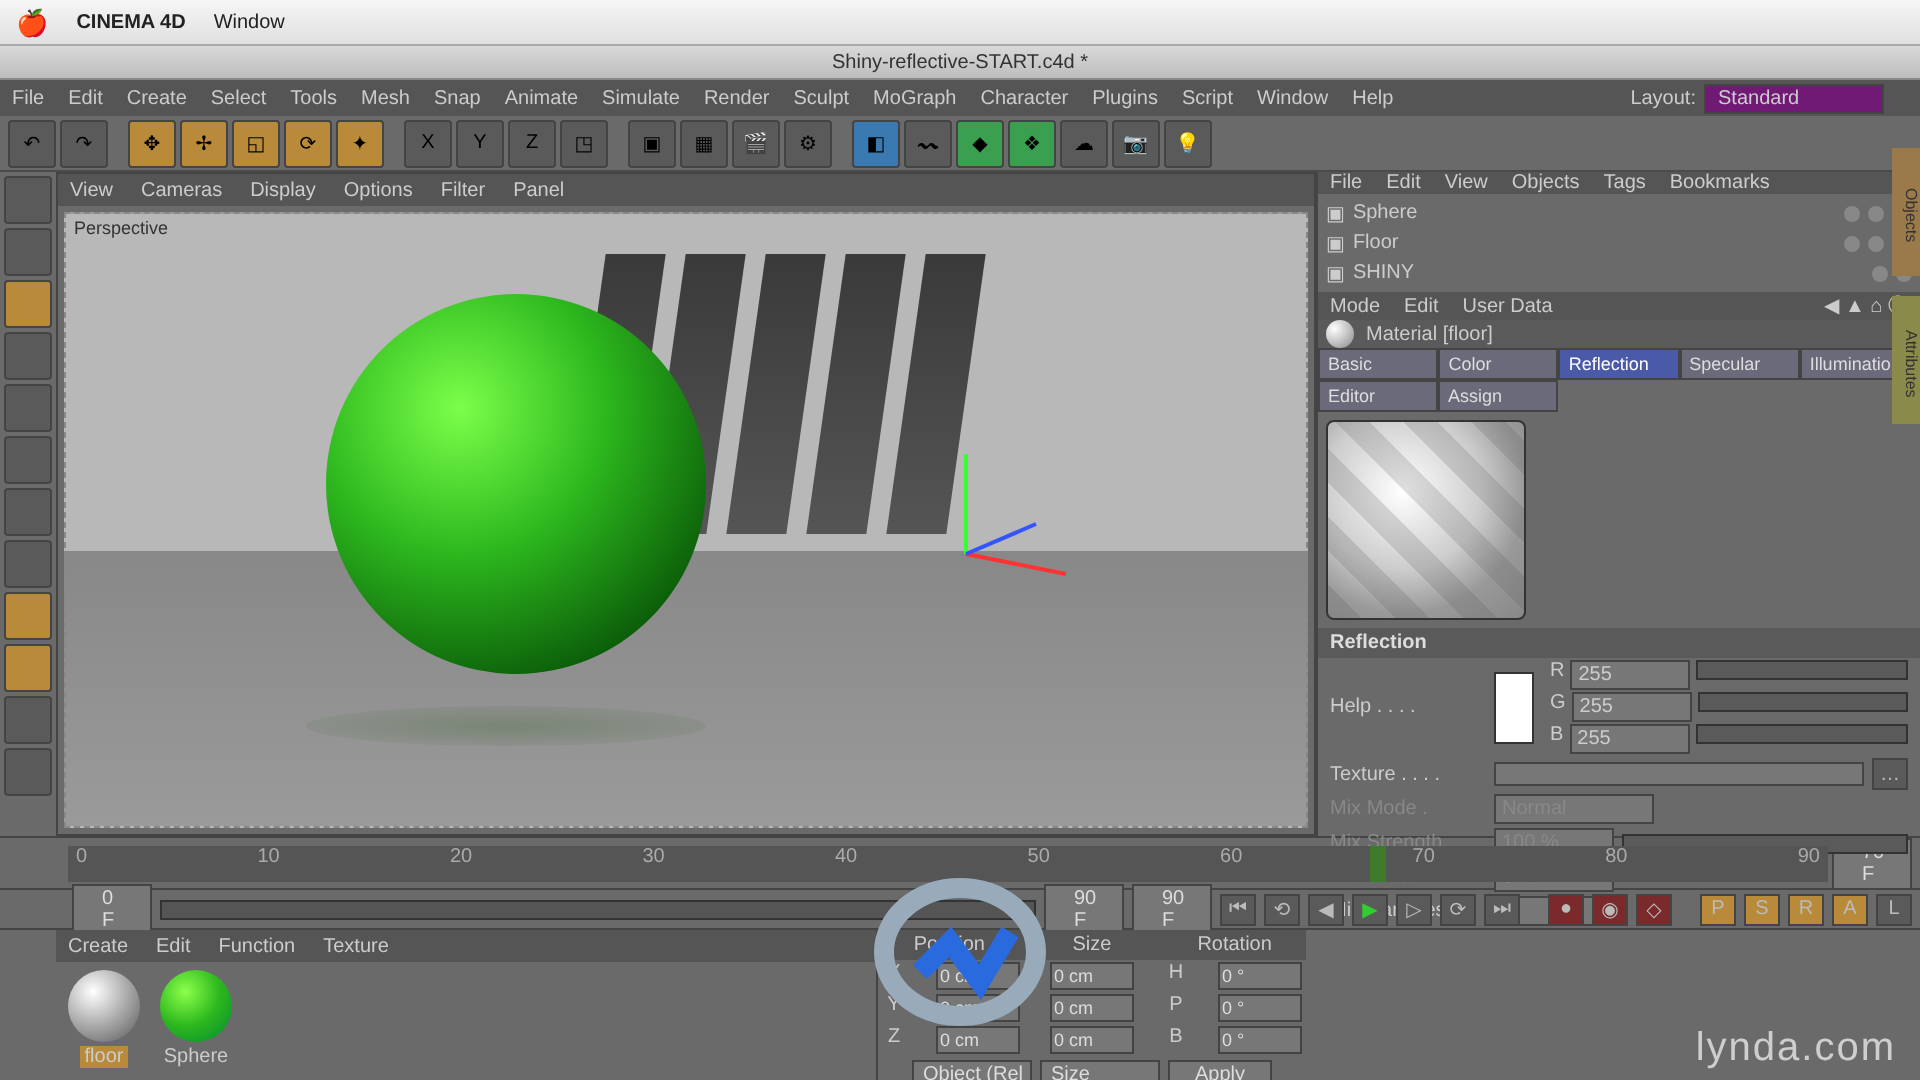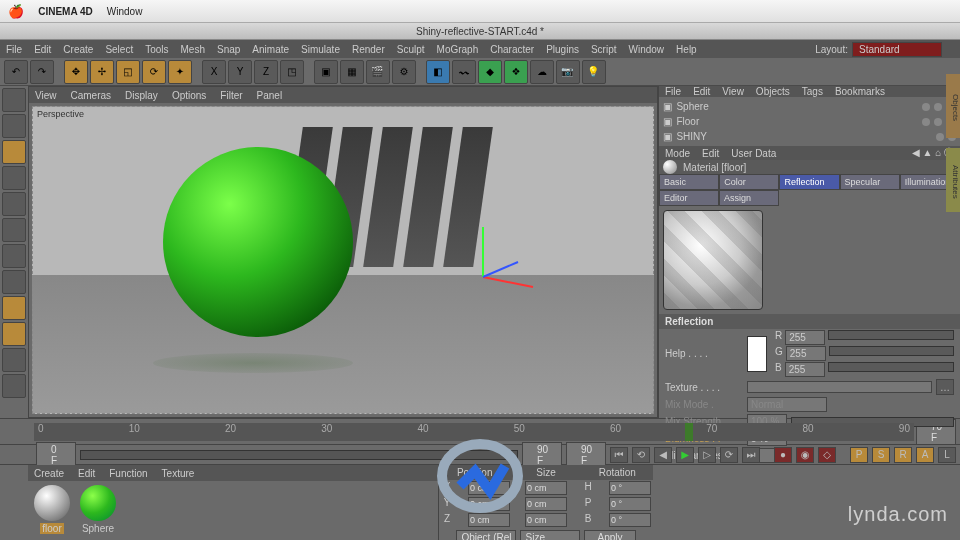--- a/index.html
+++ b/index.html
@@ -3,21 +3,21 @@
 <meta charset="utf-8">
 <style>
 *{margin:0;padding:0;box-sizing:border-box;font-family:"Lucida Grande",Arial,sans-serif;font-size:10px;user-select:none}
 body{background:#6a6a6a;width:960px;height:540px;overflow:hidden;position:relative}
 .mac-menubar{height:22px;background:linear-gradient(#f6f6f6,#e0e0e0);display:flex;align-items:center;padding:0 8px;gap:14px;color:#222;font-size:11px}
 .mac-menubar .apple{font-size:13px}
 .win-title{height:18px;background:linear-gradient(#d9d9d9,#bdbdbd);text-align:center;line-height:18px;color:#333;font-size:10px;border-top:1px solid #aaa;border-bottom:1px solid #888}
 .main-menu{height:18px;background:#555;display:flex;align-items:center;padding:0 6px;color:#ccc;font-size:10px}
 .main-menu span{margin-right:12px}
 .main-menu .layout{margin-left:auto;margin-right:4px}
-.main-menu .layout-sel{background:#7f1d1d;border:1px solid #444;padding:1px 6px;width:90px}
+.main-menu .layout-sel{background:#701a75;border:1px solid #444;padding:1px 6px;width:90px}
 .toolbar{height:28px;background:#6a6a6a;display:flex;align-items:center;padding:2px 4px;gap:2px;border-bottom:1px solid #4a4a4a}
 .tb-btn{width:24px;height:24px;background:#5a5a5a;border:1px solid #444;border-radius:2px;display:flex;align-items:center;justify-content:center}
 .tb-sep{width:6px}
 .mid{display:flex;height:332px}
 .left-tools{width:28px;background:#6a6a6a;display:flex;flex-direction:column;gap:2px;padding:2px}
 .lt{width:24px;height:24px;background:#5a5a5a;border:1px solid #444;border-radius:2px}
 .vp-area{flex:1;display:flex;flex-direction:column;border:1px solid #444}
 .vp-menu{height:16px;background:#555;display:flex;align-items:center;padding:0 6px;color:#ccc;gap:14px}
 .vp{flex:1;background:linear-gradient(#b8b8b8 0%,#b8b8b8 55%,#888 55%,#9a9a9a 100%);position:relative;border:1px dashed #888;margin:3px}
 .vp-label{position:absolute;top:2px;left:4px;color:#333;font-size:9px}
@@ -34,21 +34,21 @@
 .attr-head{background:#5a5a5a;height:20px;display:flex;align-items:center;padding:0 4px;color:#ccc;gap:6px}
 .attr-head .ball{width:14px;height:14px;border-radius:50%;background:radial-gradient(circle at 30% 30%,#fff,#888)}
 .tabs{display:flex;flex-wrap:wrap}
 .tab{flex:1;min-width:50px;text-align:left;padding:2px 4px;background:#6a6a7a;color:#ddd;border:1px solid #444;font-size:9px}
 .tab.active{background:#4a5aa8;color:#fff}
 .preview{width:100px;height:100px;margin:4px;background:radial-gradient(circle at 38% 35%,#fff,#ccc 45%,#999 70%,#888);border-radius:4px;border:1px solid #333;position:relative}
 .preview::before{content:"";position:absolute;inset:0;background:repeating-linear-gradient(45deg,#55555530 0 12px,transparent 12px 24px)}
 .sec-title{background:#5a5a5a;color:#ddd;padding:2px 6px;font-weight:bold}
 .prop{display:flex;align-items:center;padding:1px 6px;gap:4px;color:#ccc}
 .prop .lbl{width:78px}
-.prop .val{width:40px;background:#777;border:1px solid #444;padding:1px 3px;text-align:left}
+.prop .val{width:60px;background:#777;border:1px solid #444;padding:1px 3px;text-align:left}
 .prop .slider{flex:1;height:10px;background:#5a5a5a;border:1px solid #333;position:relative}
 .rgb-r{background:linear-gradient(90deg,#400,#f00)}
 .rgb-g{background:linear-gradient(90deg,#040,#0f0)}
 .rgb-b{background:linear-gradient(90deg,#004,#00f)}
 .swatch{width:20px;height:36px;background:#fff;border:1px solid #333;margin-right:4px}
 .tl{height:26px;background:#6a6a6a;display:flex;align-items:center;padding:0 4px;gap:2px;border-top:1px solid #444}
 .tl-ruler{flex:1;height:18px;background:#555;position:relative;color:#aaa;font-size:8px;display:flex;justify-content:space-between;padding:0 4px;align-items:flex-start}
 .tl-marker{position:absolute;left:74%;top:0;width:8px;height:18px;background:#3d7a2a}
 .tl2{height:20px;background:#6a6a6a;display:flex;align-items:center;padding:0 4px;gap:4px;border-top:1px solid #444}
 .fld{background:#777;border:1px solid #444;padding:1px 14px;color:#ddd;width:40px}
@@ -64,21 +64,21 @@
 .coord{width:215px;background:#6a6a6a;border-left:1px solid #444}
 .coord-head{display:flex;background:#555;color:#ccc}
 .coord-head span{flex:1;text-align:center;padding:2px}
 .coord-row{display:flex;padding:1px 2px;gap:15px}
 .coord-row .c{width:12px;color:#ccc;text-align:center}
 .coord-row input{flex:1;background:#777;border:1px solid #444;color:#ddd;padding:1px;font-size:9px;width:20px}
 .apply-row{display:flex;gap:4px;padding:2px;justify-content:center}
 .apply-row .sel{background:#777;border:1px solid #444;padding:1px 4px;color:#ddd;width:60px}
 .apply-btn{background:#777;border:1px solid #444;padding:1px 12px;color:#ddd}
 .logo{position:absolute;left:430px;bottom:24px;width:100px;height:80px;pointer-events:none}
-.watermark{position:absolute;right:12px;bottom:14px;color:#e0e0e0;font-size:20px;letter-spacing:1px;opacity:.85}
+.watermark{position:absolute;right:12px;bottom:4px;color:#e0e0e0;font-size:20px;letter-spacing:1px;opacity:.85}
 .chk{width:10px;height:10px;background:#777;border:1px solid #333}
 .chk.on{background:#777;position:relative}
 .chk.on::after{content:"✓";position:absolute;top:-3px;left:0;color:#ddd;font-size:9px}
 .sidetab{position:absolute;right:0;top:74px;width:14px;height:64px;background:#9a7a4a;writing-mode:vertical-rl;text-align:center;color:#333;font-size:8px;padding-top:4px}
 .sidetab2{position:absolute;right:0;top:148px;width:14px;height:64px;background:#8a8a4a;writing-mode:vertical-rl;text-align:center;color:#333;font-size:8px;padding-top:4px}
 </style>
 </head>
 <body>
 
 <div class="mac-menubar">

